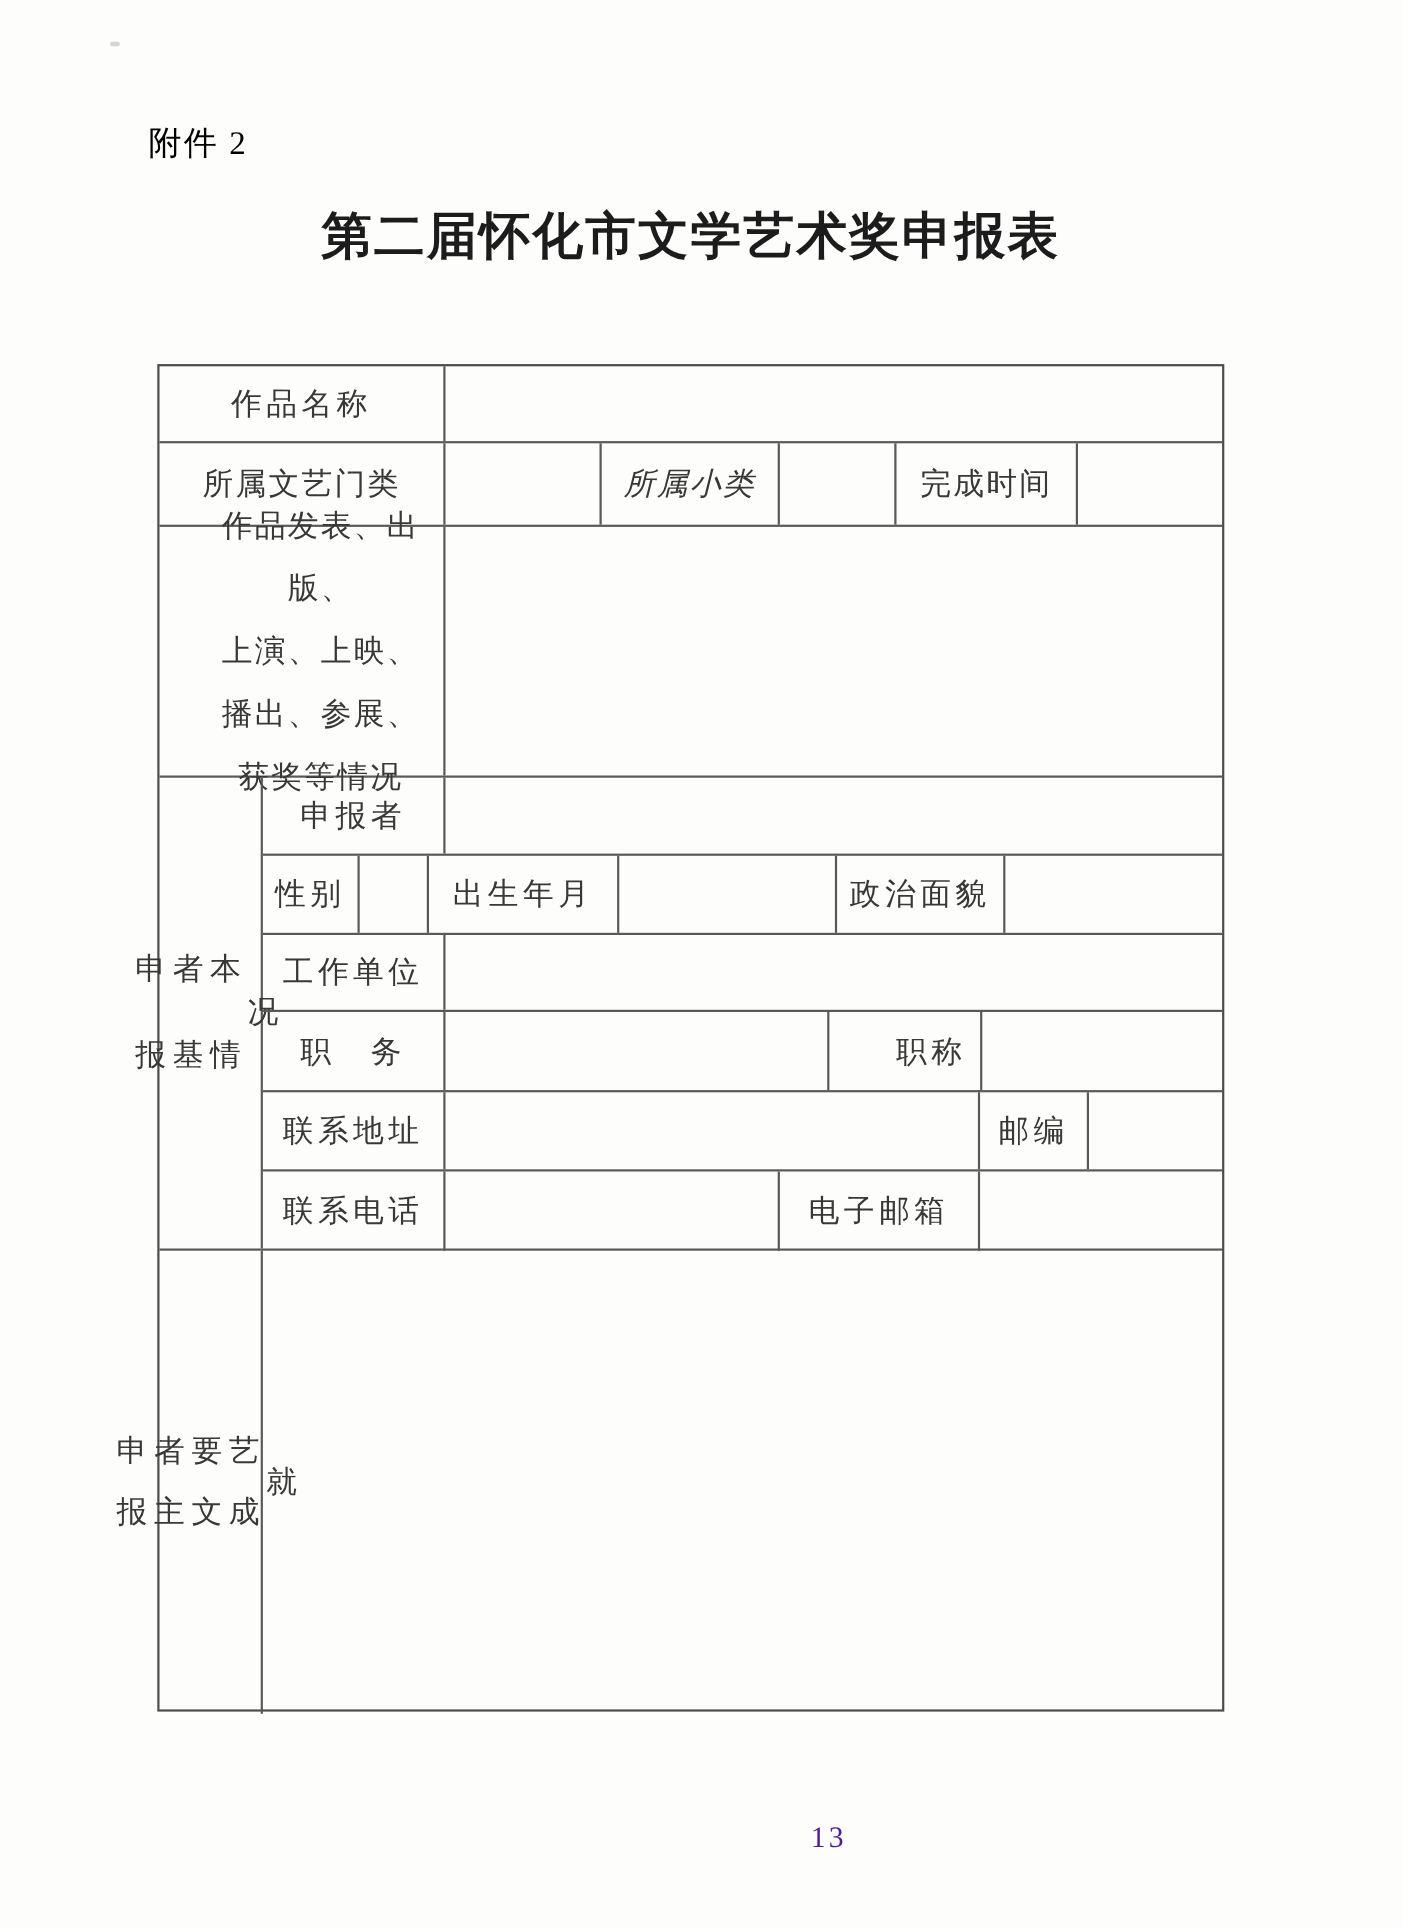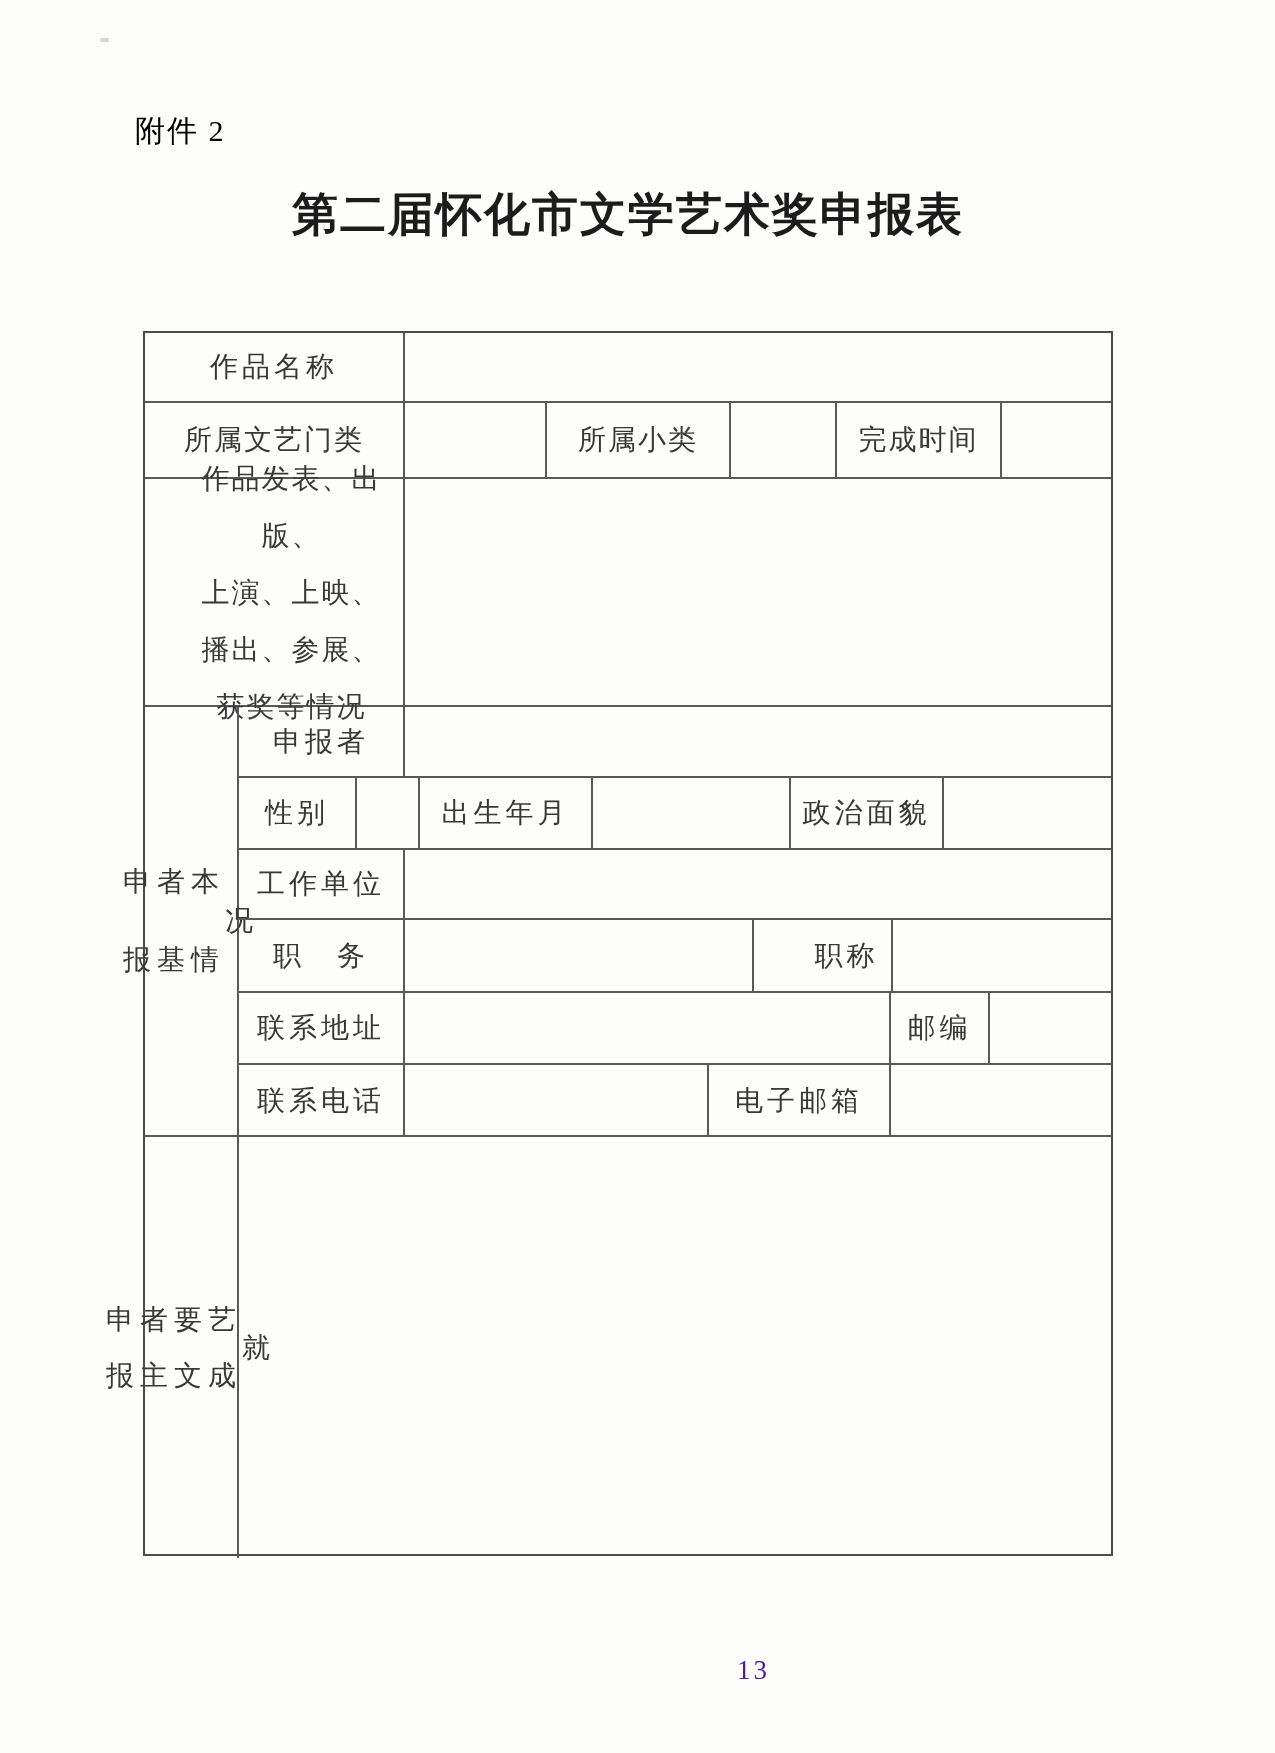--- a/index.html
+++ b/index.html
@@ -63,21 +63,21 @@
 <div class="form-table">
 
   <div class="trow" style="height:70px;">
     <div class="cell" style="width:260px;">作品名称</div>
     <div class="cell" style="flex:1;"></div>
   </div>
 
   <div class="trow" style="height:76px;">
     <div class="cell tight" style="width:260px;">所属文艺门类</div>
     <div class="cell" style="width:142px;"></div>
-    <div class="cell tight" style="width:184px;">所属小类</div>
+    <div class="cell tight" style="width:162px;font-style:italic;">所属小类</div>
     <div class="cell" style="width:106px;"></div>
     <div class="cell tight" style="width:165px;">完成时间</div>
     <div class="cell" style="flex:1;"></div>
   </div>
 
   <div class="trow" style="height:228px;">
     <div class="cell label-multiline" style="width:260px;padding-left:35px;">
       <span>作品发表、出版、</span>
       <span>上演、上映、</span>
       <span>播出、参展、</span>
@@ -94,21 +94,21 @@
       <span>况</span>
     </div>
     <div class="subrows">
 
       <div class="trow" style="height:71px;">
         <div class="cell" style="width:166px;">申报者</div>
         <div class="cell" style="flex:1;"></div>
       </div>
 
       <div class="trow" style="height:72px;">
-        <div class="cell" style="width:118px;">性别</div>
+        <div class="cell" style="width:88px;">性别</div>
         <div class="cell" style="width:63px;"></div>
         <div class="cell" style="width:173px;">出生年月</div>
         <div class="cell" style="width:198px;"></div>
         <div class="cell" style="width:153px;">政治面貌</div>
         <div class="cell" style="flex:1;"></div>
       </div>
 
       <div class="trow" style="height:70px;">
         <div class="cell" style="width:166px;">工作单位</div>
         <div class="cell" style="flex:1;"></div>

